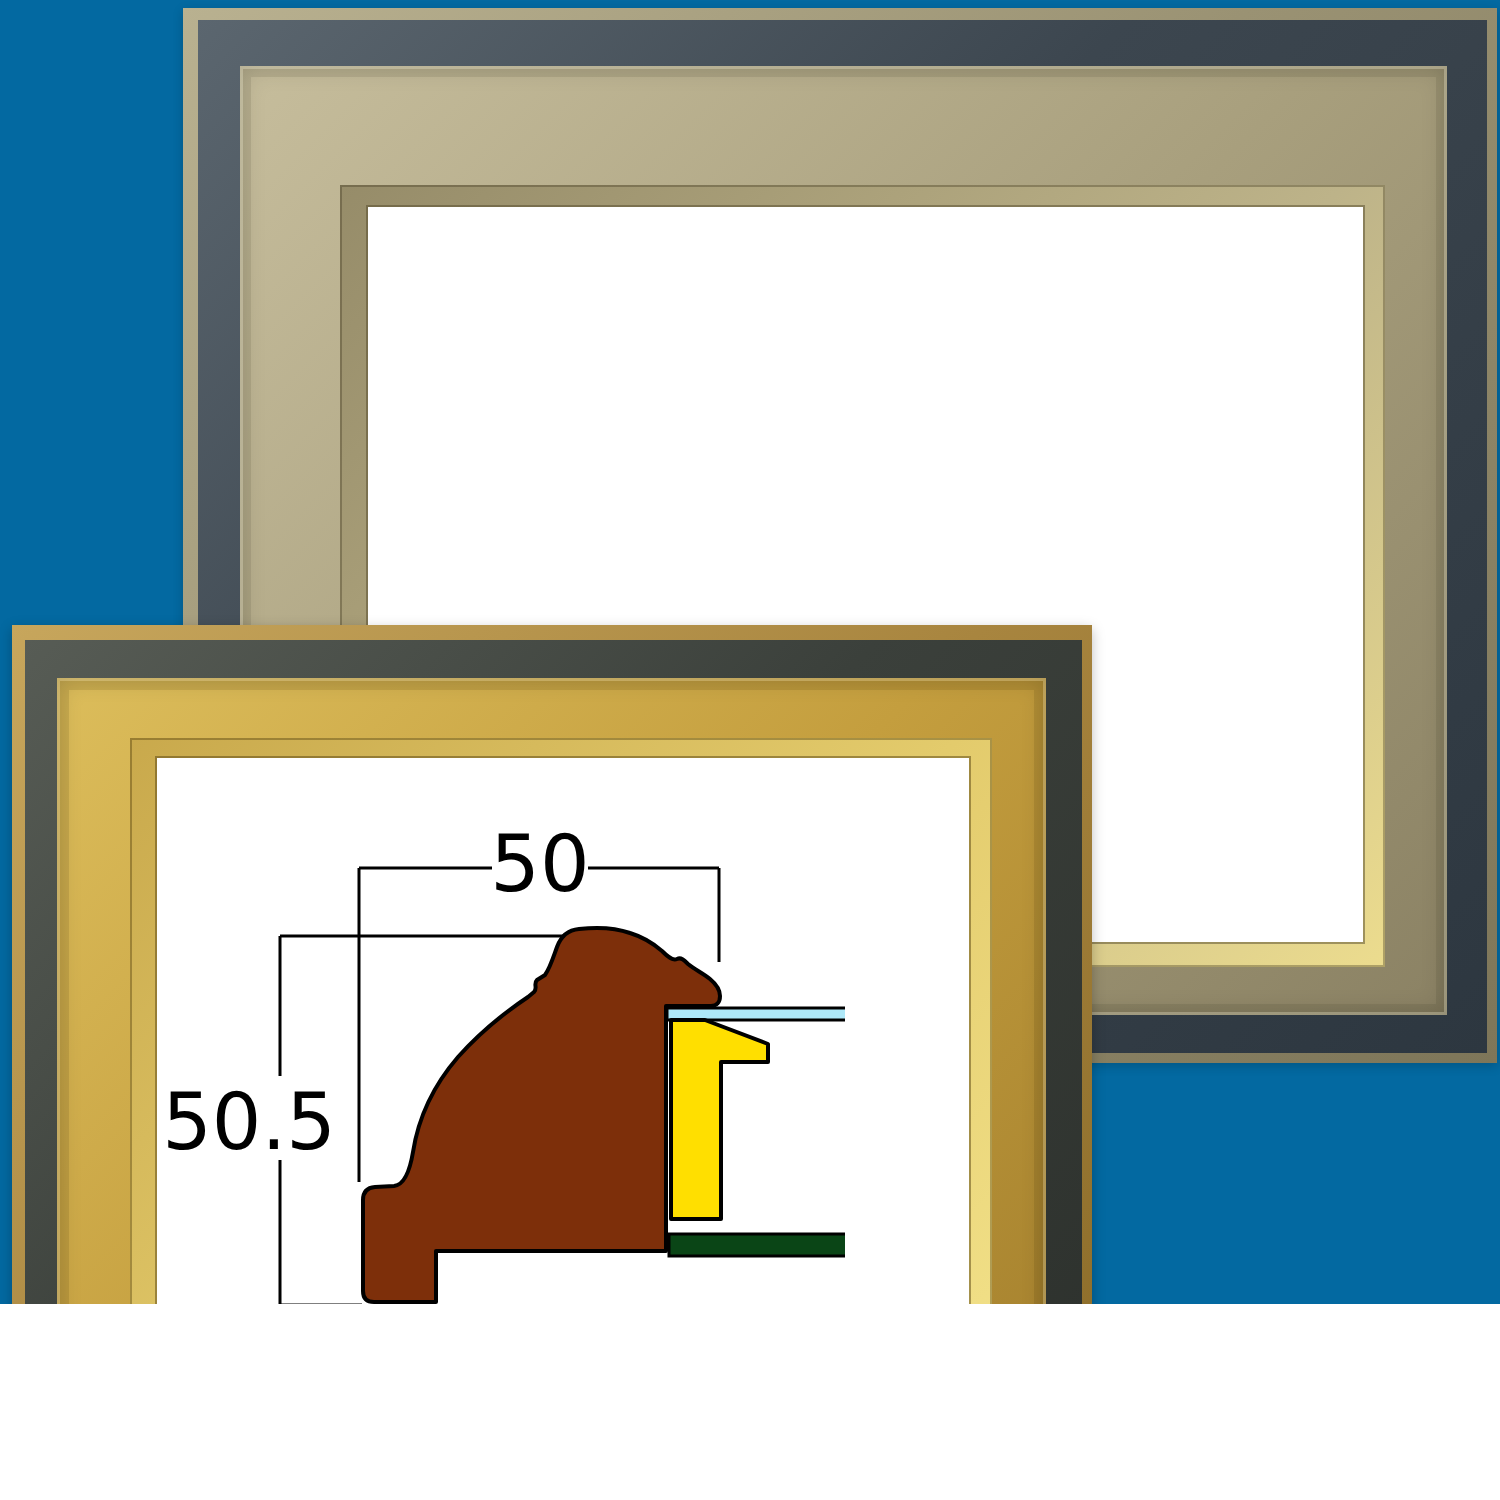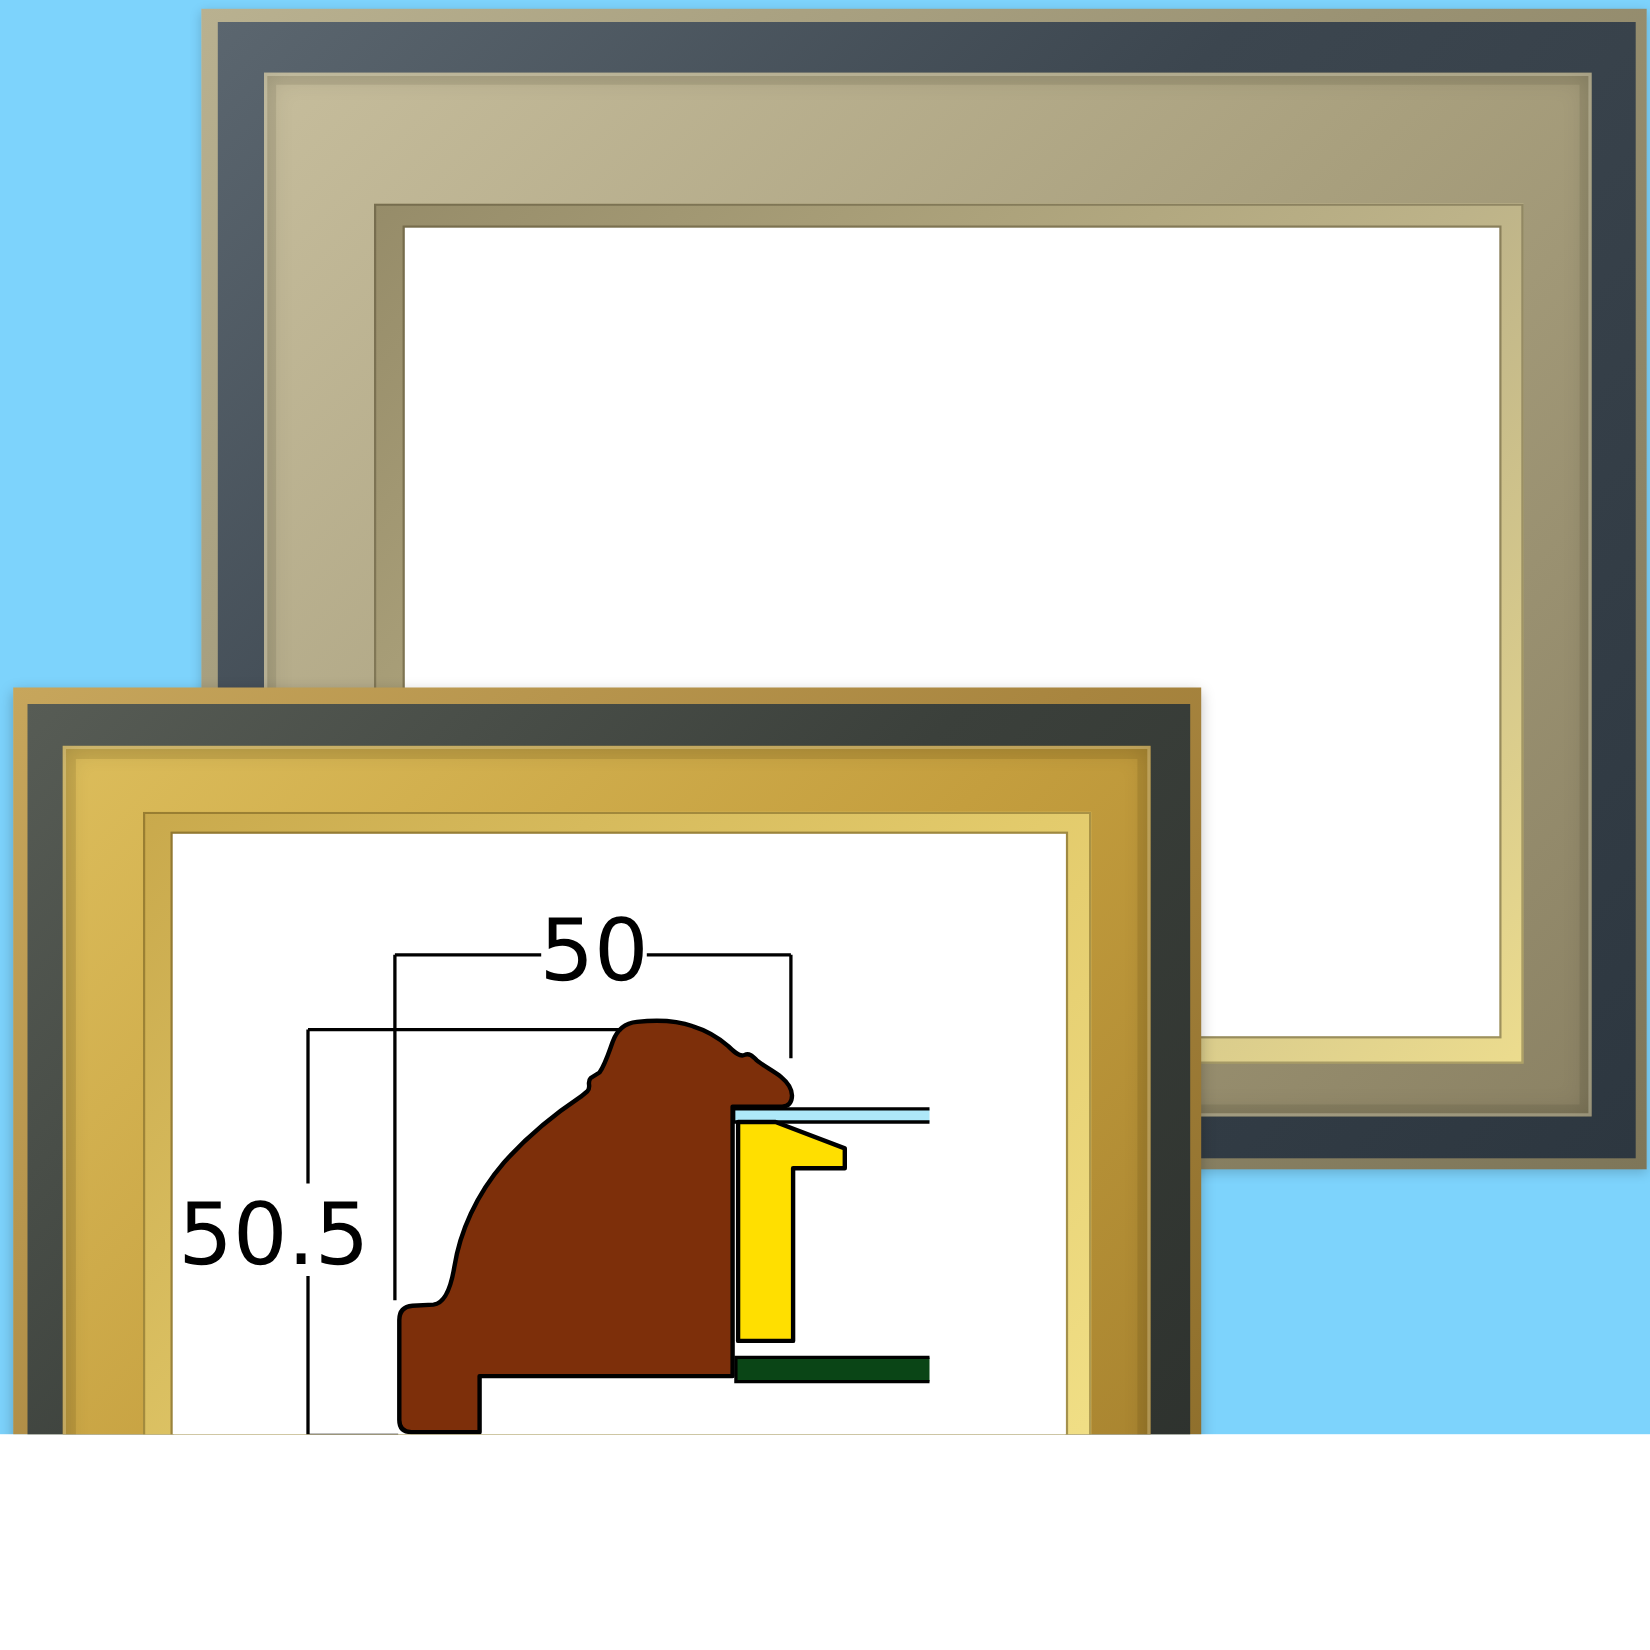--- a/index.html
+++ b/index.html
@@ -1,16 +1,16 @@
 <!DOCTYPE html>
 <html><head>
 <meta charset="utf-8">
 <style>
   html,body{margin:0;padding:0;background:#ffffff;}
-  #stage{position:relative;width:1500px;height:1304px;background:#7dd3fc;overflow:hidden;
+  #stage{position:relative;width:1500px;height:1304px;background:#0369a1;overflow:hidden;
          font-family:"DejaVu Sans",sans-serif;}
 
   .abs{position:absolute;}
 
   
   #back-frame{left:183px;top:8px;width:1314px;height:1055px;
       background:linear-gradient(135deg,#b9b190 0%,#9a9273 45%,#7e7659 100%);
       box-shadow:0 3px 10px rgba(0,0,0,.18);}
   .bf-dark{position:absolute;inset:12px 10px 10px 15px;
       background:linear-gradient(135deg,#5b666f 0%,#3c464f 40%,#2d3740 100%);}

